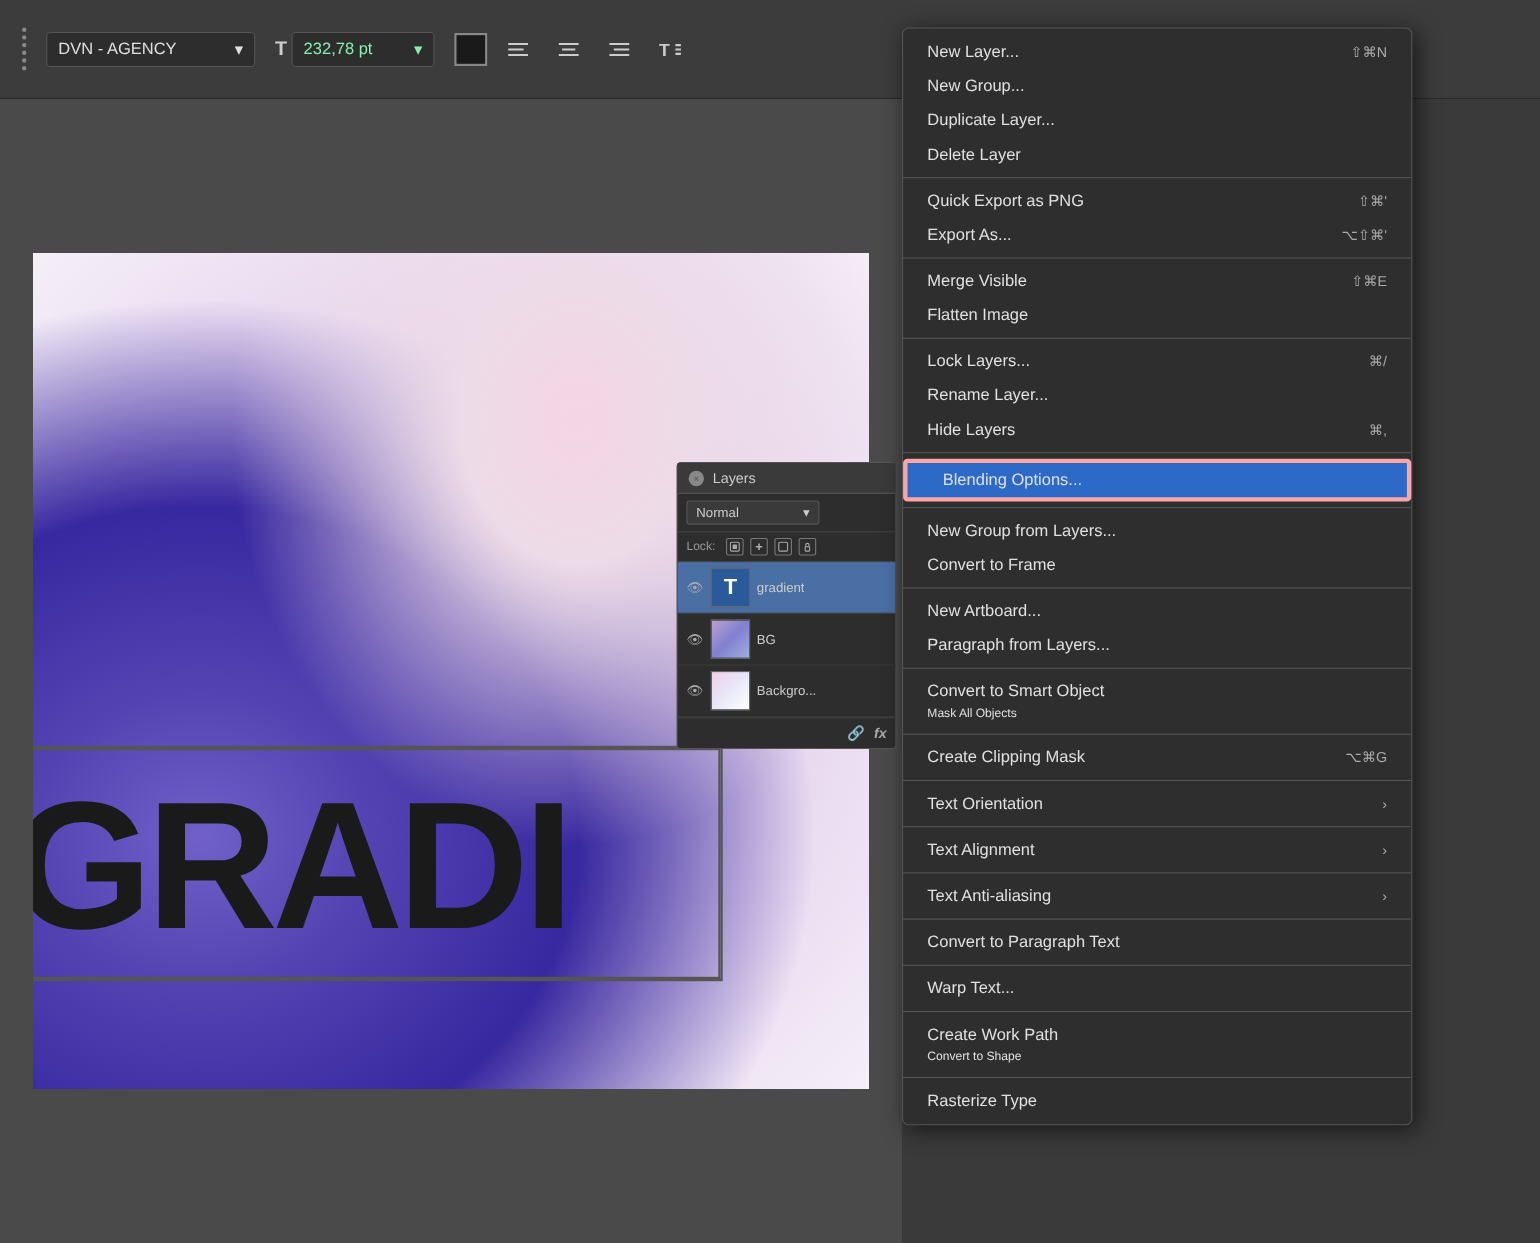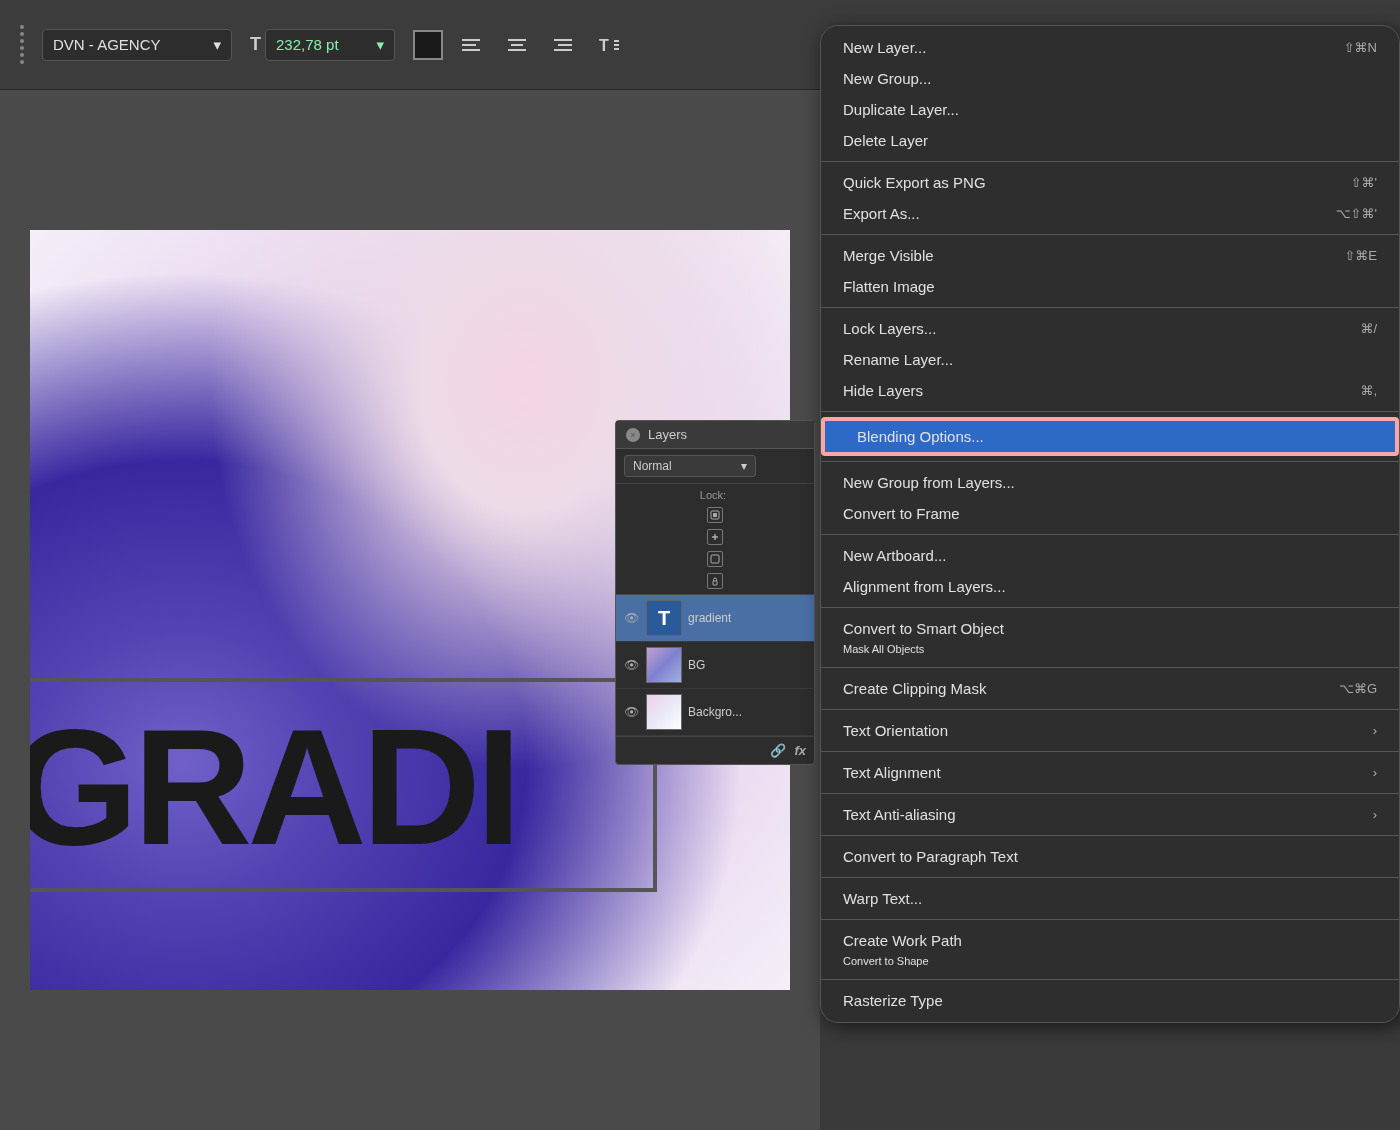--- a/index.html
+++ b/index.html
@@ -200,34 +200,33 @@
       border-bottom: 1px solid #444;
     }
 
     .blend-mode-select {
       background: #3a3a3a;
       border: 1px solid #555;
       color: #ccc;
       padding: 3px 8px;
       border-radius: 3px;
       font-size: 12px;
-      width: 132px;
+      width: 121px;
       display: flex;
       align-items: center;
       justify-content: space-between;
       cursor: pointer;
     }
 
     .layers-lock-row {
       padding: 5px 8px;
       display: flex;
       align-items: center;
       gap: 6px;
       border-bottom: 1px solid #444;
-      flex-direction: column;
     }
 
     .lock-label {
       color: #999;
       font-size: 11px;
       margin-right: 4px;
     }
 
     .lock-icon {
       width: 16px;
@@ -315,24 +314,24 @@
       color: #aaa;
       font-size: 13px;
       cursor: pointer;
     }
 
     
     .context-menu {
       position: absolute;
       top: 25px;
       left: 820px;
-      width: 580px;
+      width: 464px;
       background: #2e2e2e;
       border: 1px solid #555;
-      border-radius: 18px;
+      border-radius: 6px;
       z-index: 100;
       padding: 6px 0;
       box-shadow: 4px 4px 20px rgba(0,0,0,0.6);
     }
 
     .menu-item {
       padding: 7px 22px;
       color: #e0e0e0;
       font-size: 15px;
       display: flex;
@@ -593,21 +592,21 @@
   <div class="menu-item">
     <span>Convert to Frame</span>
   </div>
 
   <div class="menu-separator"></div>
 
   <div class="menu-item">
     <span>New Artboard...</span>
   </div>
   <div class="menu-item">
-    <span>Alignment from Layers...</span>
+    <span>Paragraph from Layers...</span>
   </div>
 
   <div class="menu-separator"></div>
 
   <div class="menu-double">Convert to Smart Object</div>
   <div class="menu-double2">Mask All Objects</div>
 
   <div class="menu-separator"></div>
 
   <div class="menu-item">

